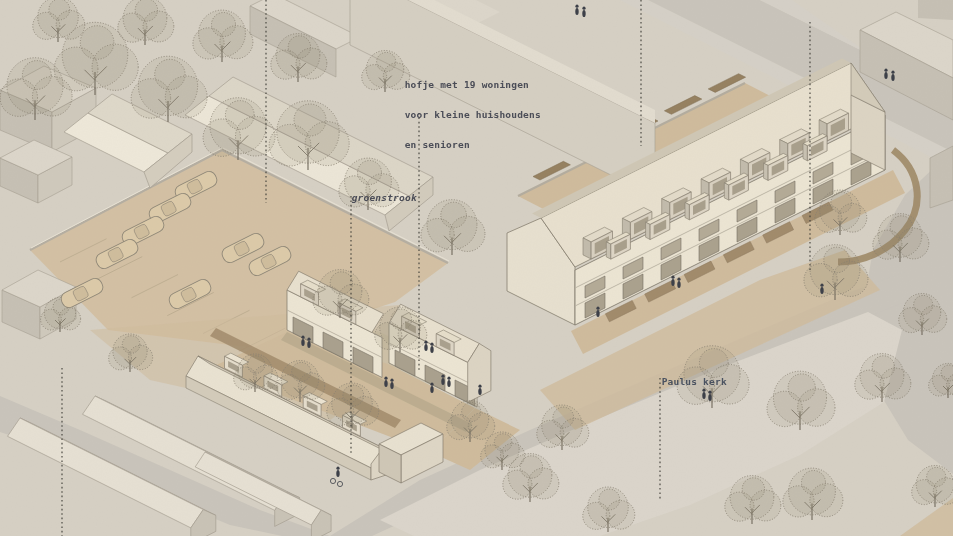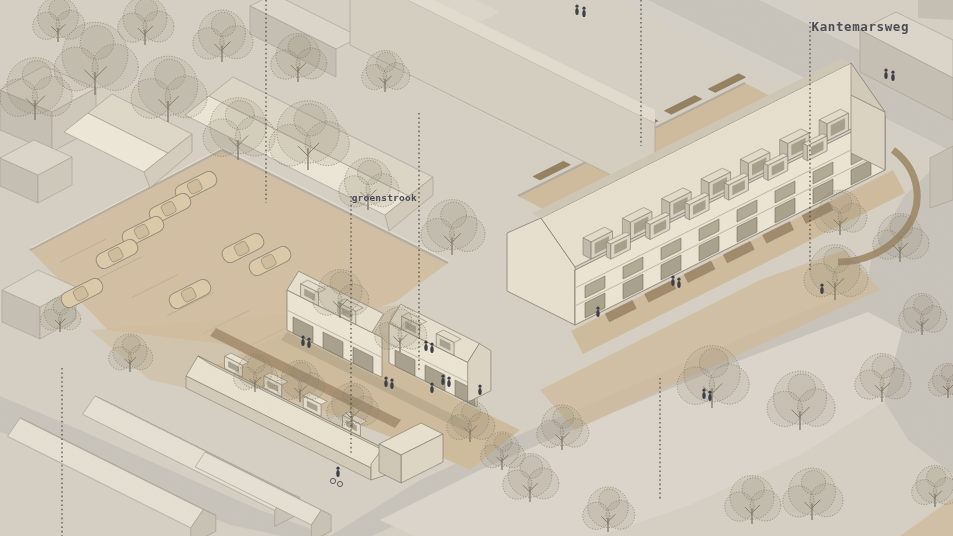--- a/index.html
+++ b/index.html
@@ -677,19 +677,24 @@
         <line x1="641" y1="0" x2="641" y2="146" stroke="#3c3b35" stroke-width="1.1" stroke-dasharray="1.6 2.8"></line>
         <line x1="419" y1="113" x2="419" y2="370" stroke="#3c3b35" stroke-width="1.1" stroke-dasharray="1.6 2.8"></line>
         <line x1="351" y1="196" x2="351" y2="455" stroke="#3c3b35" stroke-width="1.1" stroke-dasharray="1.6 2.8"></line>
         <line x1="810" y1="22" x2="810" y2="272" stroke="#3c3b35" stroke-width="1.1" stroke-dasharray="1.6 2.8"></line>
         <line x1="62" y1="368" x2="62" y2="536" stroke="#3c3b35" stroke-width="1.1" stroke-dasharray="1.6 2.8"></line>
         <line x1="660" y1="378" x2="660" y2="500" stroke="#3c3b35" stroke-width="1.1" stroke-dasharray="1.6 2.8"></line>
       </g>
     <rect width="953" height="536" filter="url(#grain)"></rect>
   </svg>
 
-  <div class="lbl" style="left:328px;top:175px;">
+  <div class="lbl" style="left:381px;top:62px;">
+    <span>hofje met 19 woningen</span><br>
+    <span>voor kleine huishoudens</span><br>
+    <span>en senioren</span>
+  </div>
+  <div class="lbl" style="left:328px;top:175px;font-style:italic;">
     <span>groenstrook</span>
   </div>
-  <div class="lbl lbl-big" style="left:779px;top:4px;">
-    <span>Kantemarsweg</span>
+  <div class="lbl" style="left:638px;top:359px;color:#4a5260;">
+    <span>Paulus kerk</span>
   </div>
 </div>
 
 </body></html>

